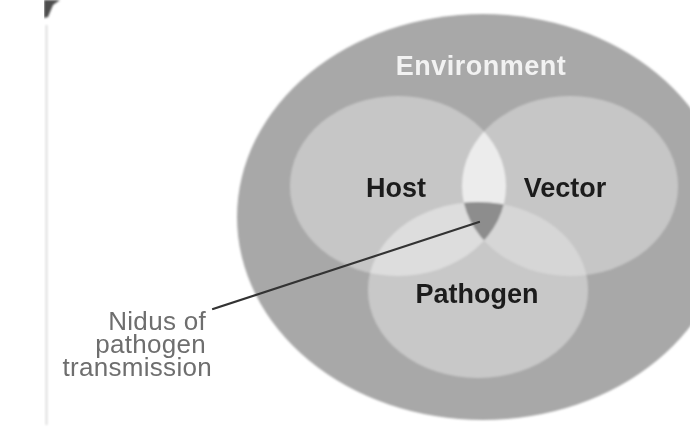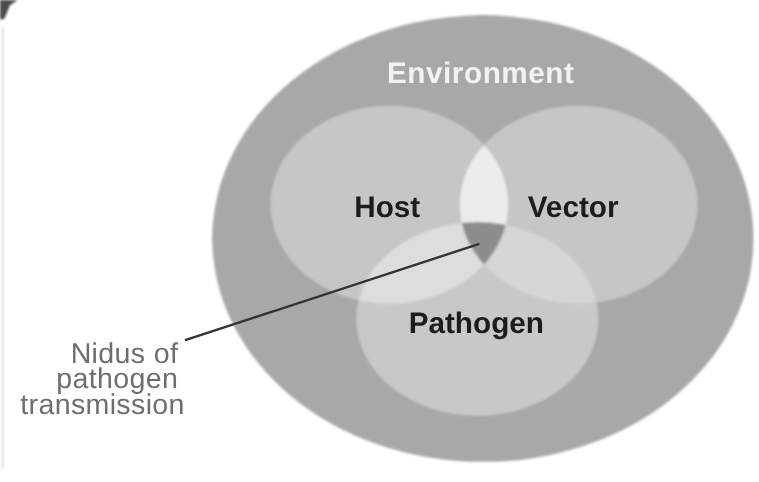--- a/index.html
+++ b/index.html
@@ -2,21 +2,21 @@
 <html><head>
 <meta charset="utf-8">
 <style>
   html, body { margin: 0; padding: 0; }
   body {
     width: 690px; height: 438px;
     background: #ffffff;
     overflow: hidden;
     font-family: "Liberation Sans", sans-serif;
   }
-  .stage { position: relative; width: 630px; height: 438px; }
+  .stage { position: relative; width: 630px; height: 438px; padding-left: 44px; }
   svg { display: block; }
   .env-label {
     font-family: "Liberation Sans", sans-serif;
     font-size: 27px; font-weight: bold;
     letter-spacing: 0.5px;
     text-anchor: middle;
   }
   .circle-label {
     font-family: "Liberation Sans", sans-serif;
     font-size: 27px; font-weight: bold;

